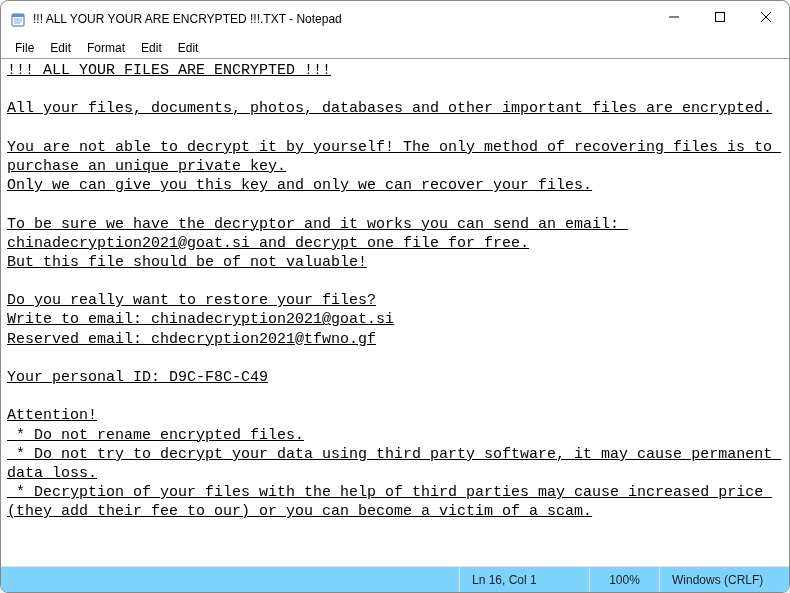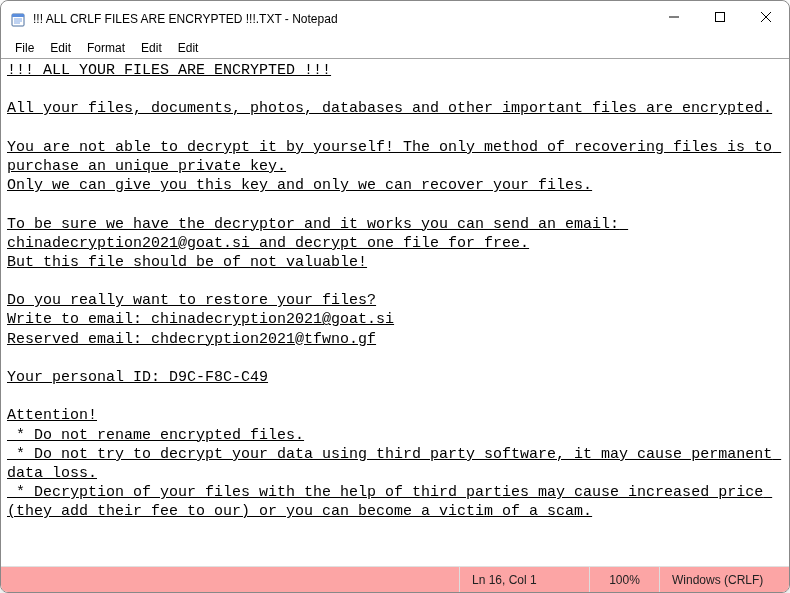--- a/index.html
+++ b/index.html
@@ -71,21 +71,21 @@
       line-height: 1.28;
       white-space: pre-wrap;
       color: #000;
       overflow: hidden;
       text-decoration: underline;
     }
     .statusbar {
       height: 26px;
       display: flex;
       align-items: center;
-      background: #fca5a5;
+      background: #7dd3fc;
       border-top: 1px solid #e0e0e0;
       font-size: 12px;
       color: #222;
     }
     .status-spacer { flex: 1; }
     .status-cell {
       padding: 0 12px;
       height: 100%;
       display: flex;
       align-items: center;
@@ -102,21 +102,21 @@
 <div class="titlebar">
   <div class="titlebar-icon">
     <svg width="16" height="16" viewBox="0 0 16 16">
       <rect x="1" y="3" width="12" height="12" rx="1" fill="#fff" stroke="#4a6e9e" stroke-width="1"></rect>
       <rect x="1" y="3" width="12" height="3" fill="#5b8edc"></rect>
       <line x1="3" y1="8" x2="11" y2="8" stroke="#5b8edc" stroke-width="0.8"></line>
       <line x1="3" y1="10" x2="11" y2="10" stroke="#5b8edc" stroke-width="0.8"></line>
       <line x1="3" y1="12" x2="9" y2="12" stroke="#5b8edc" stroke-width="0.8"></line>
     </svg>
   </div>
-  <div class="title-text">!!! ALL CRLF FILES ARE ENCRYPTED !!!.TXT - Notepad</div>
+  <div class="title-text">!!! ALL YOUR YOUR ARE ENCRYPTED !!!.TXT - Notepad</div>
   <div class="window-controls">
     <div class="window-btn">
       <svg width="10" height="10" viewBox="0 0 10 10">
           <line x1="0" y1="5" x2="10" y2="5" stroke="#000" stroke-width="1"></line>
         </svg>
     </div>
     <div class="window-btn">
       <svg width="10" height="10" viewBox="0 0 10 10">
           <rect x="0.5" y="0.5" width="9" height="9" fill="none" stroke="#000" stroke-width="1"></rect>
         </svg>

